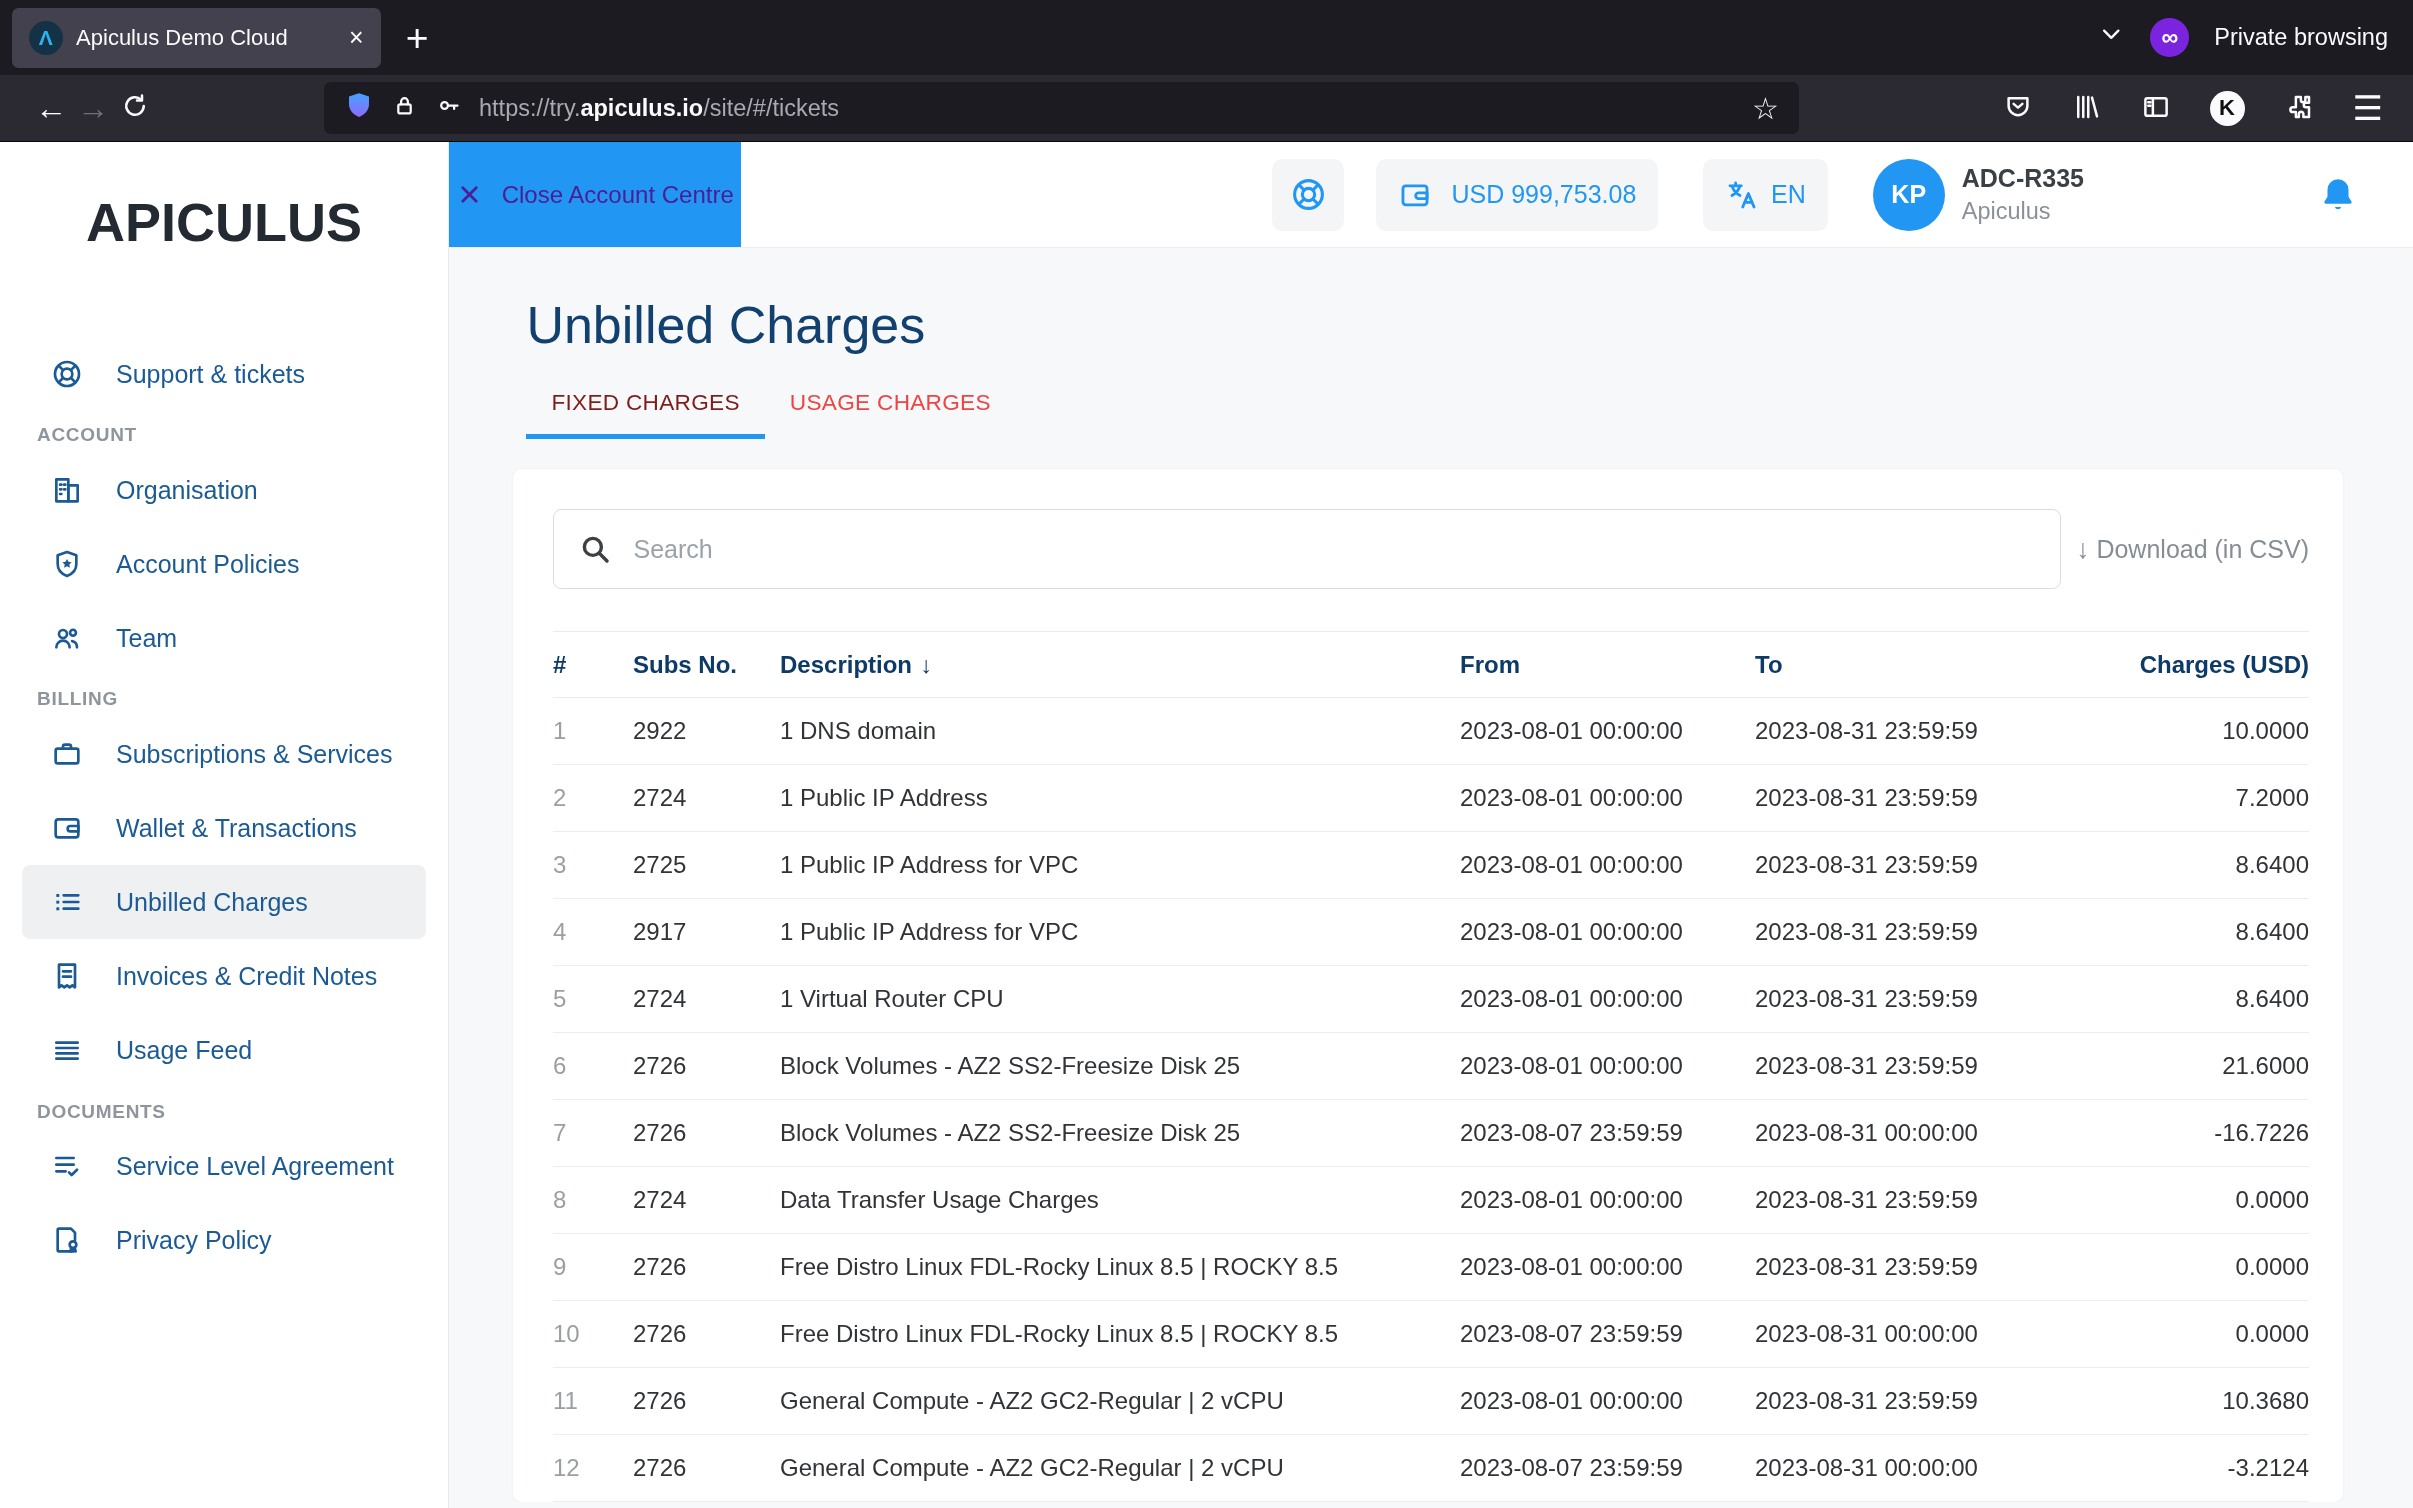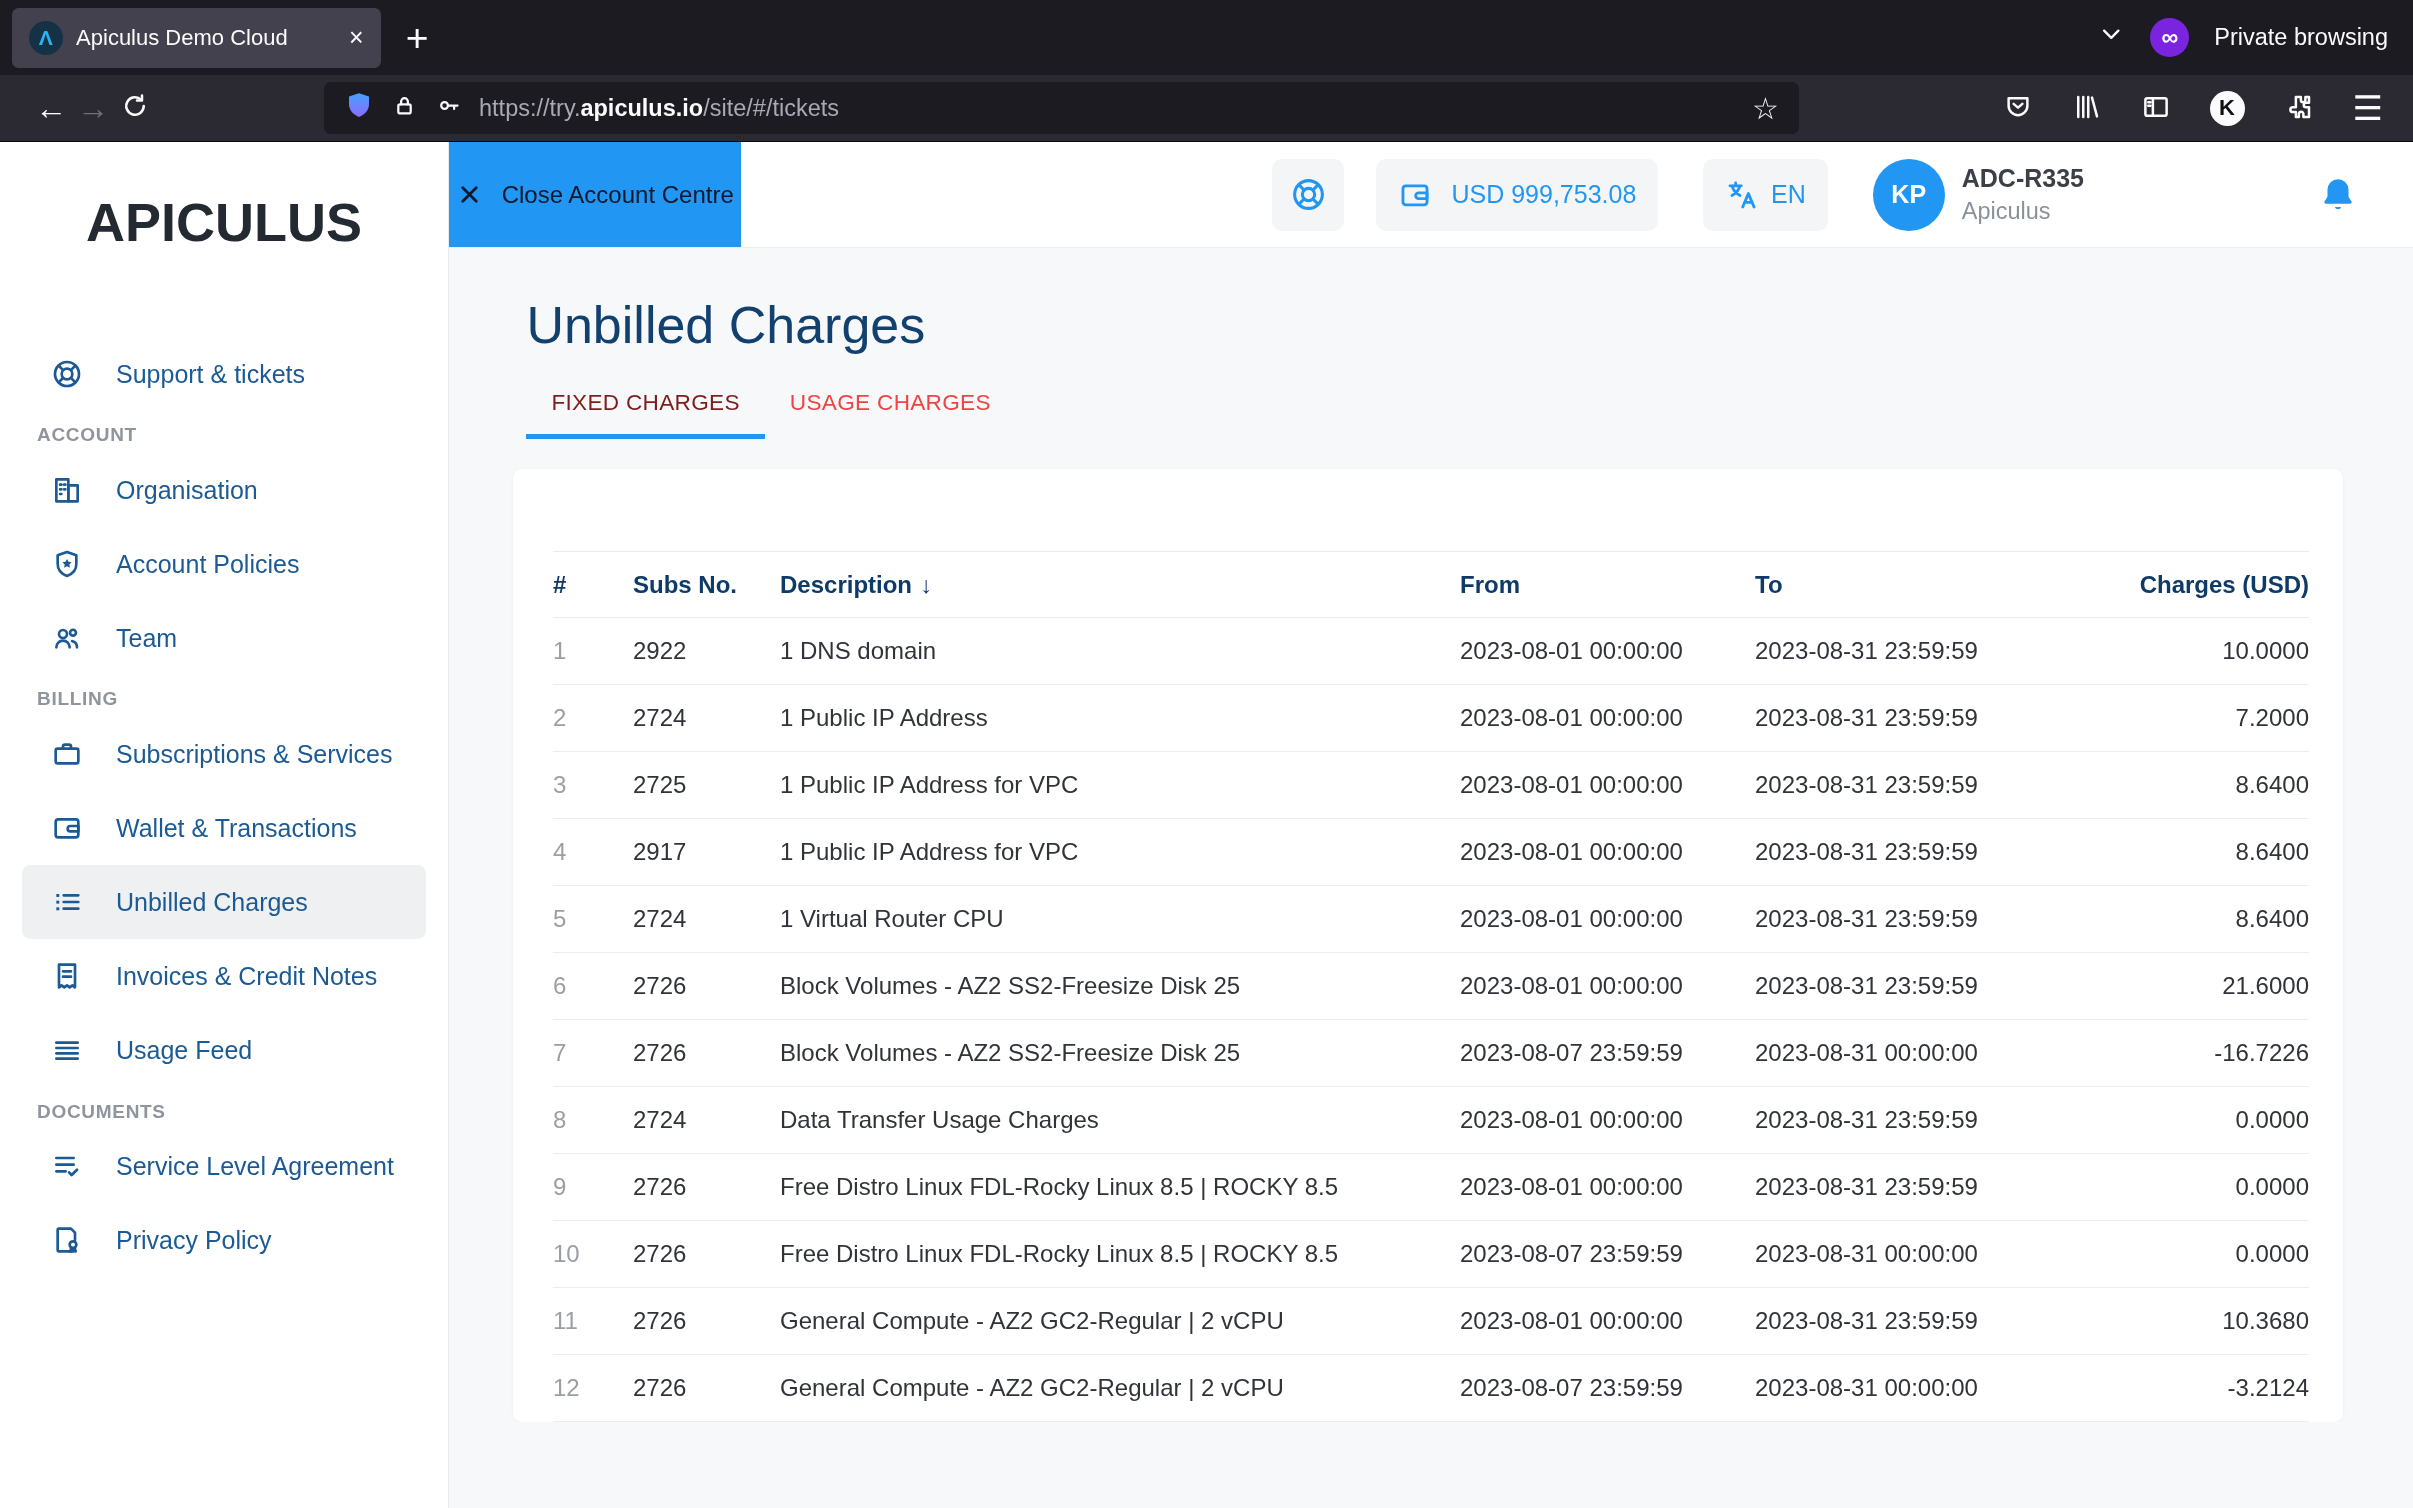--- a/index.html
+++ b/index.html
@@ -40,21 +40,21 @@
   .snav{margin-top:84px;}
   .nav-item{height:74px;margin:0 22px;padding-left:27px;border-radius:8.4px;
     display:flex;align-items:center;gap:32px;color:#1b5a94;font-size:25px;cursor:pointer;}
   .nav-item.active{background:#eef0f2;}
   .nic{width:35px;height:35px;display:flex;align-items:center;justify-content:center;flex-shrink:0;}
   .nav-label{margin:13.4px 0 6.7px 37px;font-size:19px;font-weight:700;color:#8f959c;letter-spacing:0.7px;}
 
   .content{flex:1;display:flex;flex-direction:column;min-width:0;}
   .app-header{height:106px;background:#fff;display:flex;align-items:stretch;
     border-bottom:0.8px solid #ececee;flex-shrink:0;}
-  .close-btn{width:292px;background:#2196f3;color:#0f172a;font-size:24px;border:none;
+  .close-btn{width:292px;background:#2196f3;color:#4c1d95;font-size:24px;border:none;
     display:flex;align-items:center;justify-content:center;gap:18.4px;cursor:pointer;
     font-family:"Liberation Sans",sans-serif;}
   .hdr-right{margin-left:auto;display:flex;align-items:center;padding-right:54px;}
   .chip{height:72px;background:#f4f5f7;border-radius:10px;display:flex;align-items:center;color:#2196f3;}
   .help-chip{width:72px;justify-content:center;margin-right:32px;}
   .bal-chip{padding:0 22px;gap:19px;font-size:25px;margin-right:45px;}
   .lang-chip{padding:0 22px;gap:11.7px;font-size:25px;margin-right:45px;}
   .avatar{width:72px;height:72px;border-radius:50%;background:#2196f3;color:#fff;font-size:25px;
     font-weight:600;display:flex;align-items:center;justify-content:center;margin-right:17px;flex-shrink:0;}
   .acct-id{font-size:25px;font-weight:700;color:#3a4046;}
@@ -342,20 +342,33 @@
 
       <main class="main">
         <h1 class="page-title">Unbilled Charges</h1>
 
         <div class="tabs">
           <div class="tab-item on">FIXED CHARGES</div>
           <div class="tab-item">USAGE CHARGES</div>
         </div>
 
         <section class="card">
+          <div class="tb-row">
+            <div class="search">
+              <svg class="ic" width="34" height="34" viewBox="0 0 24 24" style="color:#3c4043;stroke-width:2.4">
+                  <circle cx="10.5" cy="10.5" r="6"></circle>
+                  <path d="M15.2 15.2L20.5 20.5"></path>
+                </svg>
+              <input type="text" placeholder="Search" style="">
+            </div>
+            <div class="dl">
+              <span class="arrow-dn">↓</span>
+              <span>Download (in CSV)</span>
+            </div>
+          </div>
 
           <table>
             <colgroup>
               <col style="width:80px">
                 <col style="width:147px">
                 <col style="width:680px">
               <col style="width:295px">
                 <col style="width:362px">
                 <col>
             </colgroup>

